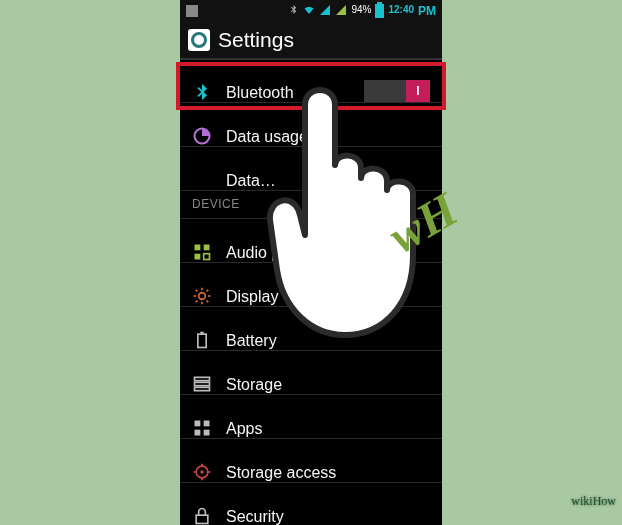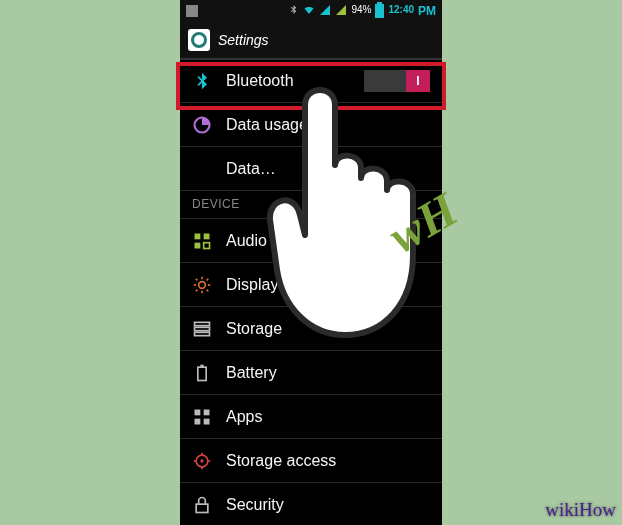--- a/index.html
+++ b/index.html
@@ -53,28 +53,28 @@
     color:#fff;
   }
   .gear-icon {
     width:22px; height:22px; background:#fff; border-radius:3px;
     display:flex; align-items:center; justify-content:center;
   }
   .gear-icon .gear {
     width:16px; height:16px; border:3px solid #277a7a; border-radius:50%;
     position:relative;
   }
-  .titlebar .title { font-size:14px;font-style:italic; }
+  .titlebar .title { font-size:21px; }
   
   .list { }
   .row {
     height: 44px;
     border-top: 1px solid #2a2a2a;
     display:flex;
-    align-items:center;
+    align-items:flex-end;
     padding: 0 12px;
     gap:14px;
     color:#f5f5f5;
   }
   .row.first { border-top: 2px solid #333; }
   .row .label { font-size:16px; flex:1; }
   .row .ico { width:20px; height:20px; display:flex; align-items:center; justify-content:center; flex:none; }
   .row.more .ico { visibility:hidden; }
   .section-header {
     height: 28px;
@@ -125,23 +125,23 @@
     font-family: Georgia, "Times New Roman", serif;
     color:#7aa23a;
     transform: rotate(-30deg);
     z-index: 6;
     pointer-events:none;
   }
   
   .watermark {
     position:absolute;
     right: 6px;
-    bottom: 4px;
-    color:#4c1d95;
-    font-size: 19px;
+    bottom: 16px;
+    color:#14532d;
+    font-size: 12px;
     font-family: Georgia, serif;
     text-shadow: 0 0 3px rgba(0,0,0,0.6);
     z-index:2;
   }
   
   .ico svg { width:20px; height:20px; }
 </style>
 </head>
 <body>
 
@@ -245,38 +245,38 @@
               <line x1="17.5" y1="6.5" x2="19.5" y2="4.5"></line>
             </g>
           </svg>
       </span>
       <span class="label">Display</span>
     </div>
 
     <div class="row">
       <span class="ico">
         <svg viewBox="0 0 24 24">
+            <rect x="7" y="5" width="10" height="16" fill="none" stroke="#bbb" stroke-width="2"></rect>
+            <rect x="10" y="2" width="4" height="3" fill="#bbb"></rect>
+          </svg>
+      </span>
+      <span class="label">Battery</span>
+    </div>
+
+    <div class="row">
+      <span class="ico">
+        <svg viewBox="0 0 24 24">
             <g fill="none" stroke="#bbb" stroke-width="2">
               <rect x="3" y="4" width="18" height="4"></rect>
               <rect x="3" y="10" width="18" height="4"></rect>
               <rect x="3" y="16" width="18" height="4"></rect>
             </g>
           </svg>
       </span>
       <span class="label">Storage</span>
-    </div>
-
-    <div class="row">
-      <span class="ico">
-        <svg viewBox="0 0 24 24">
-            <rect x="7" y="5" width="10" height="16" fill="none" stroke="#bbb" stroke-width="2"></rect>
-            <rect x="10" y="2" width="4" height="3" fill="#bbb"></rect>
-          </svg>
-      </span>
-      <span class="label">Battery</span>
     </div>
 
     <div class="row">
       <span class="ico">
         <svg viewBox="0 0 24 24">
             <g fill="#bbb">
               <rect x="3" y="3" width="7" height="7"></rect>
               <rect x="14" y="3" width="7" height="7"></rect>
               <rect x="3" y="14" width="7" height="7"></rect>
               <rect x="14" y="14" width="7" height="7"></rect>

